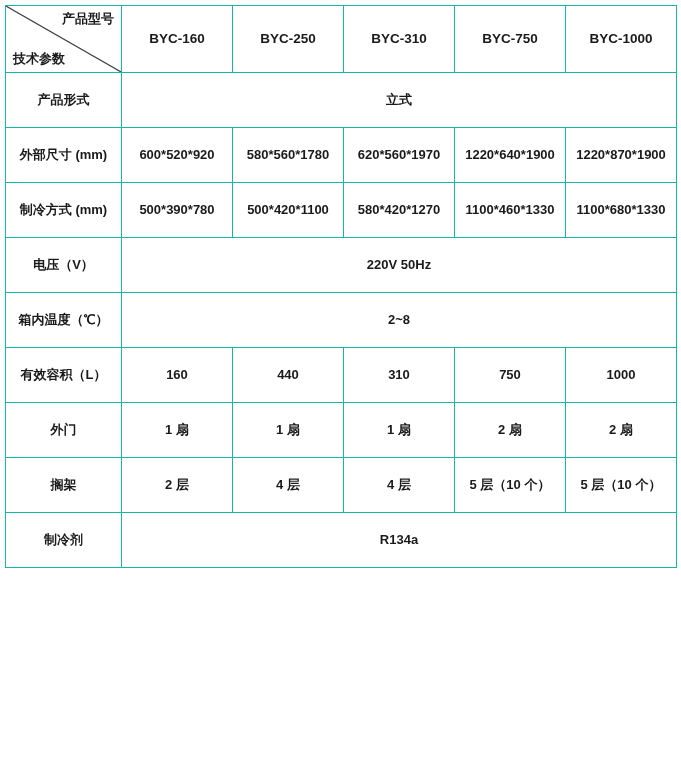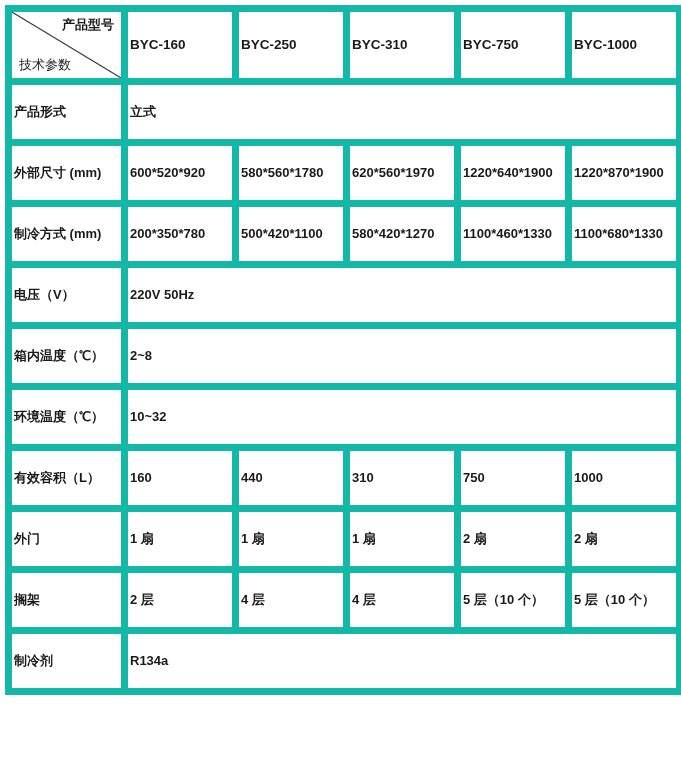--- a/index.html
+++ b/index.html
@@ -15,22 +15,22 @@
     -webkit-font-smoothing: antialiased;
   }
   #spec-table {
     border-collapse: collapse;
     table-layout: fixed;
     width: 671px;
     margin: 5px 5px 0 5px;
     font-size: 13px;
   }
   #spec-table td, #spec-table th {
-    border: 7px solid #14b8a6;
-    text-align: left;
+    border: 1px solid #14b8a6;
+    text-align: center;
     vertical-align: middle;
     padding: 4px 2px;
     font-weight: bold;
     line-height: 1.35;
     word-break: break-all;
   }
   .col-param { width: 116px; }
   .col-model { width: 111px; }
   .corner-cell {
     position: relative;
@@ -53,21 +53,21 @@
     position: absolute;
     right: 7px;
     top: 4px;
     font-weight: bold;
     font-size: 13px;
   }
   .corner-bottom {
     position: absolute;
     left: 7px;
     bottom: 4px;
-    font-weight: normal;
+    font-weight: bold;
     font-size: 13px;
   }
   .model-head {
     height: 58px;
     font-size: 13.5px;
   }
   .row-label {
     font-size: 13px;
     margin-top: 16px;
   }
@@ -115,42 +115,38 @@
       <td class="row-label">外部尺寸 (mm)</td>
       <td class="cell-val">600*520*920</td>
       <td class="cell-val">580*560*1780</td>
       <td class="cell-val">620*560*1970</td>
       <td class="cell-val">1220*640*1900</td>
       <td class="cell-val">1220*870*1900</td>
     </tr>
 
     <tr class="row-tall">
       <td class="row-label">制冷方式 (mm)</td>
-      <td class="cell-val">200*350*780</td>
+      <td class="cell-val">500*390*780</td>
       <td class="cell-val">500*420*1100</td>
       <td class="cell-val">580*420*1270</td>
       <td class="cell-val">1100*460*1330</td>
       <td class="cell-val">1100*680*1330</td>
     </tr>
 
     <tr class="row-tall">
       <td class="row-label">电压（V）</td>
       <td class="merged" colspan="5">220V 50Hz</td>
     </tr>
 
 
     <tr class="row-tall">
       <td class="row-label">箱内温度（℃）</td>
       <td class="merged" colspan="5">2~8</td>
     </tr>
 
-    <tr class="row-tall">
-      <td class="row-label">环境温度（℃）</td>
-      <td class="merged" colspan="5">10~32</td>
-    </tr>
 
     <tr class="row-tall">
       <td class="row-label">有效容积（L）</td>
       <td class="cell-val">160</td>
       <td class="cell-val">440</td>
       <td class="cell-val">310</td>
       <td class="cell-val">750</td>
       <td class="cell-val">1000</td>
     </tr>
 

